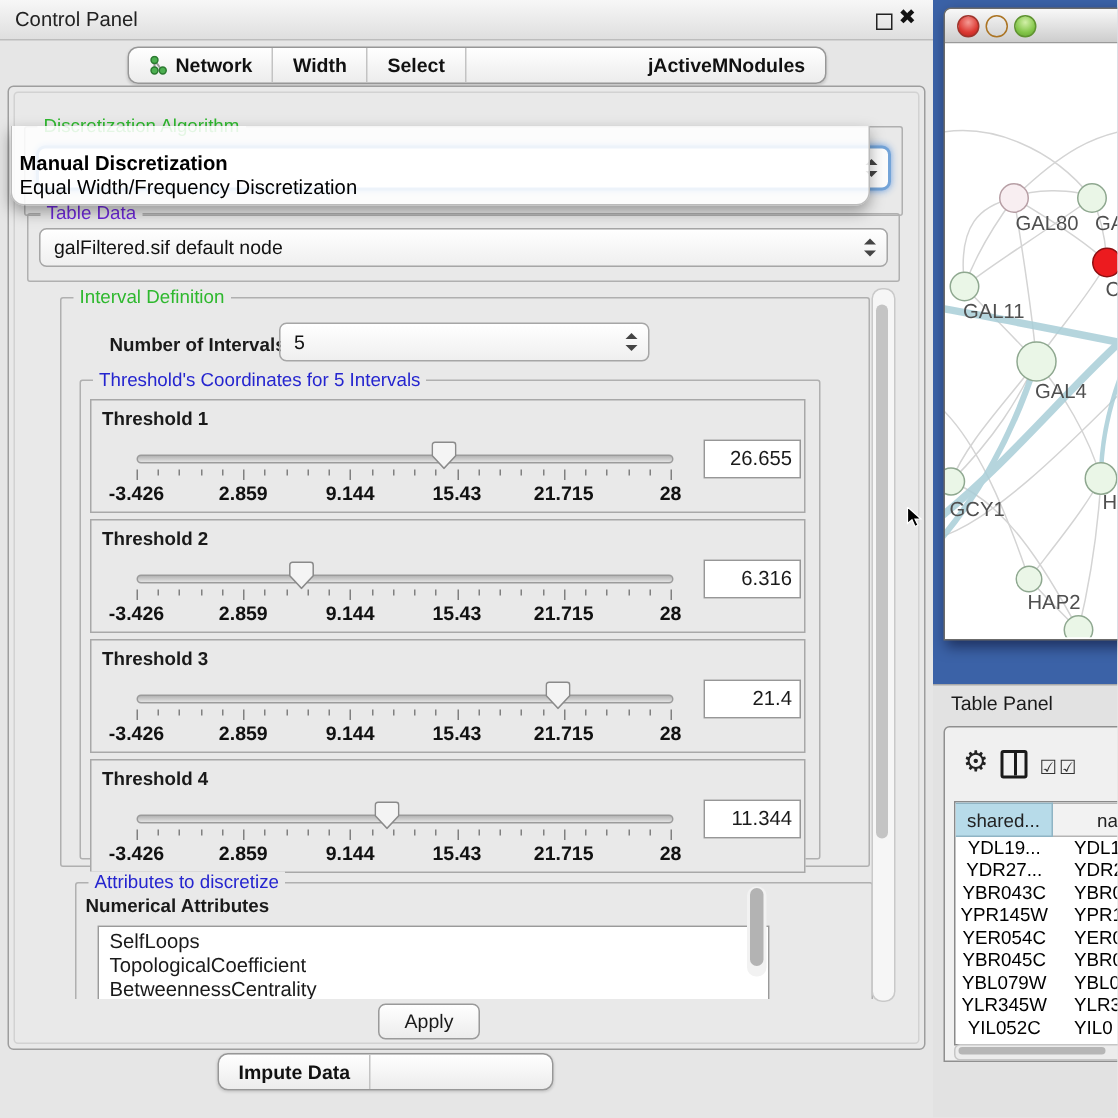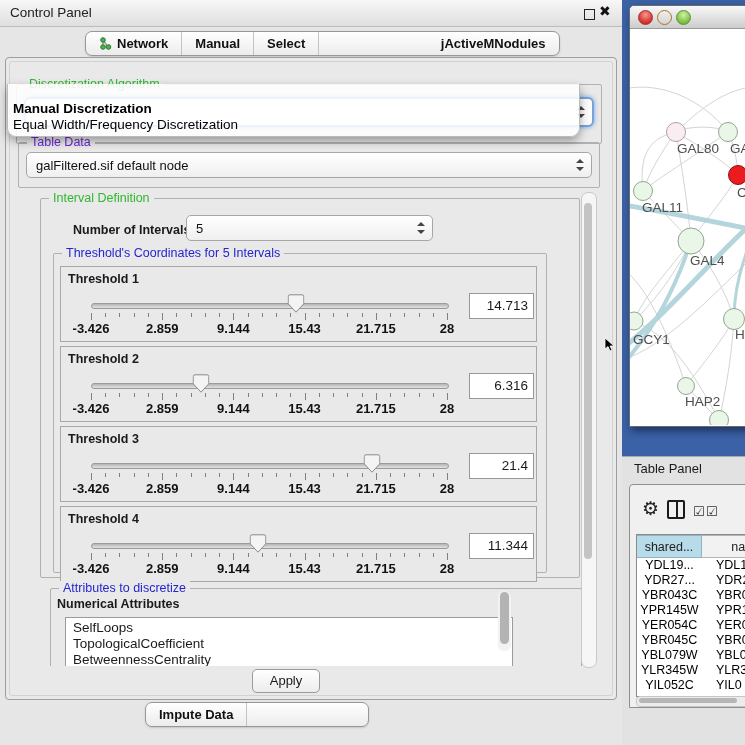--- a/index.html
+++ b/index.html
@@ -143,21 +143,21 @@
       <svg width="13" height="13" viewBox="0 0 13 13">
         <line x1="4" y1="3" x2="9" y2="10" stroke="#9a9a9a" stroke-width="1.4"></line>
         <line x1="4" y1="3" x2="4" y2="10" stroke="#9a9a9a" stroke-width="1.4"></line>
         <circle cx="4" cy="3" r="2.3" fill="#4caf50" stroke="#2c7a31"></circle>
         <circle cx="4" cy="10" r="2.3" fill="#4caf50" stroke="#2c7a31"></circle>
         <circle cx="9.5" cy="10" r="2.3" fill="#4caf50" stroke="#2c7a31"></circle>
       </svg>
       <span>Network</span>
     </div>
     <div class="tab">
-        <span>Manual</span>
+        <span>Width</span>
       </div>
     <div class="tab">
         <span>Select</span>
       </div>
     <div class="tab sel">
         <span>Cyni Toolbox</span>
       </div>
     <div class="tab">
         <span>jActiveMNodules</span>
       </div>
@@ -235,21 +235,21 @@
                 <div class="tick major" style="left: 100%;"></div>
               </div>
     <div class="ticklabels">
                 <span style="left: 0%;">-3.426</span>
                 <span style="left: 20%;">2.859</span>
                 <span style="left: 40%;">9.144</span>
                 <span style="left: 60%;">15.43</span>
                 <span style="left: 80%;">21.715</span>
                 <span style="left: 100%;">28</span>
               </div>
-    <div class="th-value">14.713</div>
+    <div class="th-value">26.655</div>
   </div>
 
   <div class="th-panel">
     <div class="th-label">Threshold 2</div>
     <div class="track"></div>
     <div class="thumb-zone">
       <svg class="thumb" width="17" height="19" viewBox="0 0 17 19" style="left: 30.9998%;">
         <path d="M2.5,0.8 H14.5 A1.8,1.8 0 0 1 16.3,2.6 V9.8 L8.5,18.2 L0.7,9.8 V2.6 A1.8,1.8 0 0 1 2.5,0.8 Z" fill="#f4f4f4" stroke="#8a8a8a"></path>
       </svg>
     </div>

